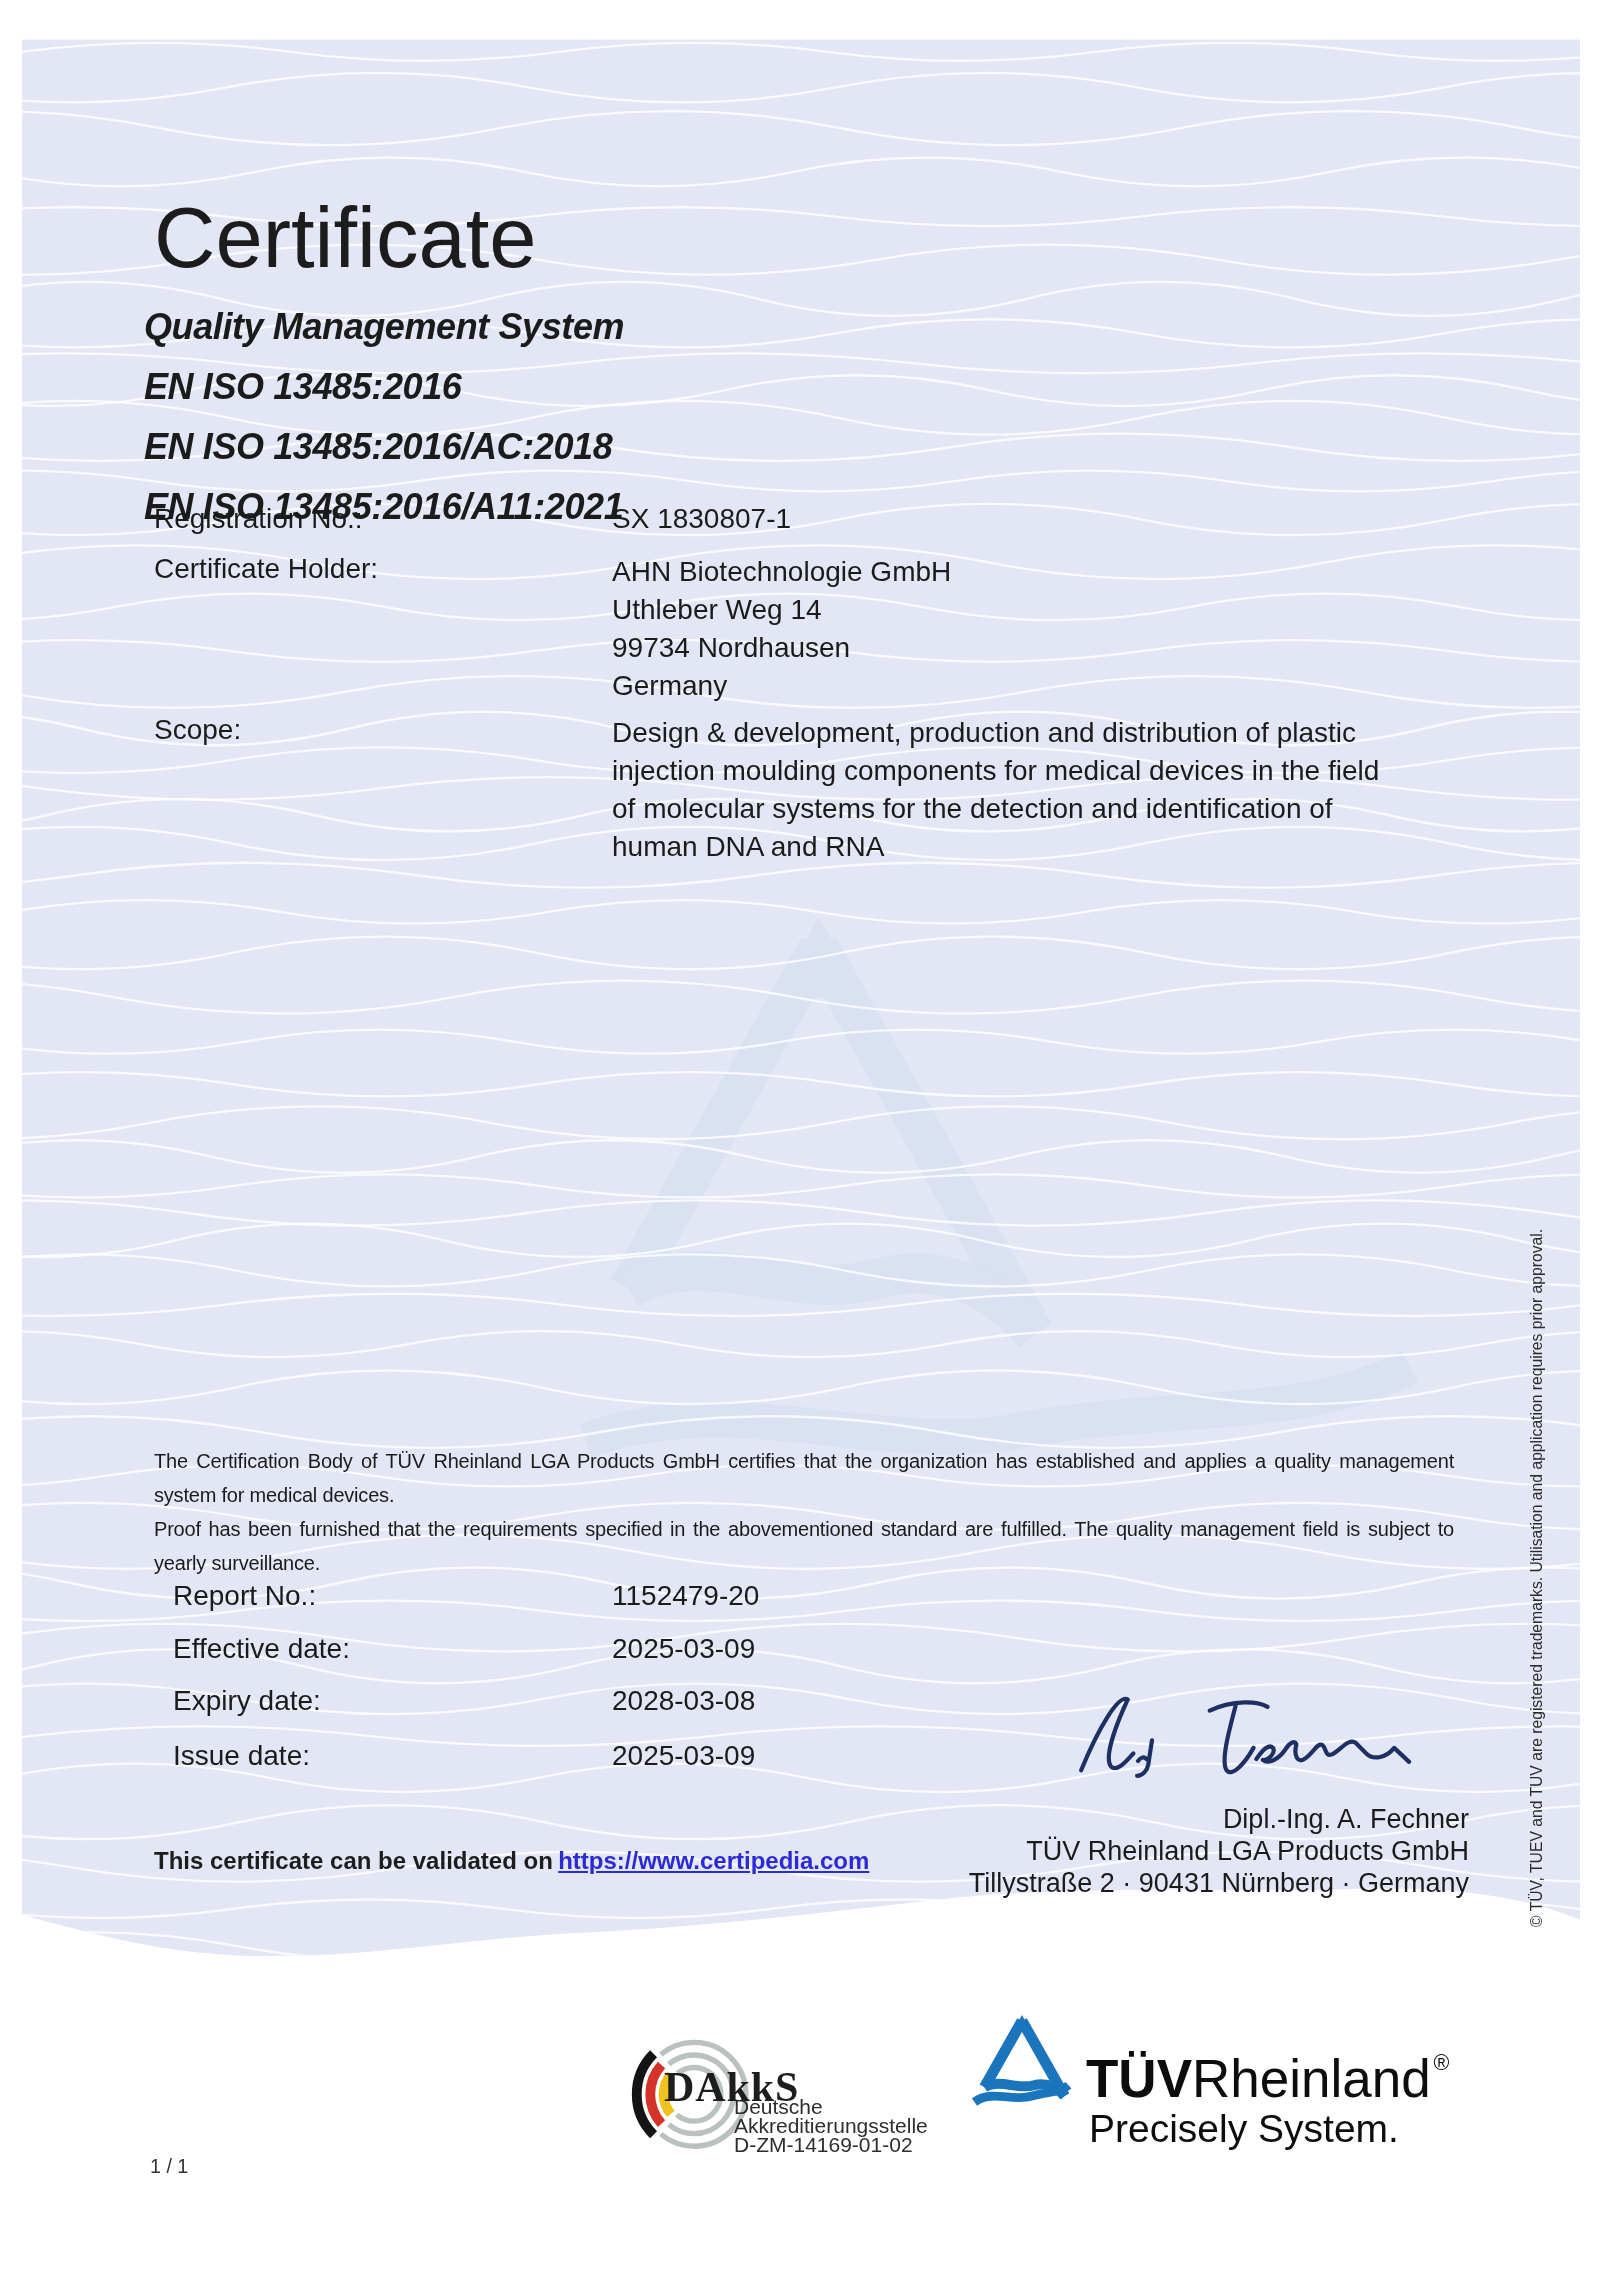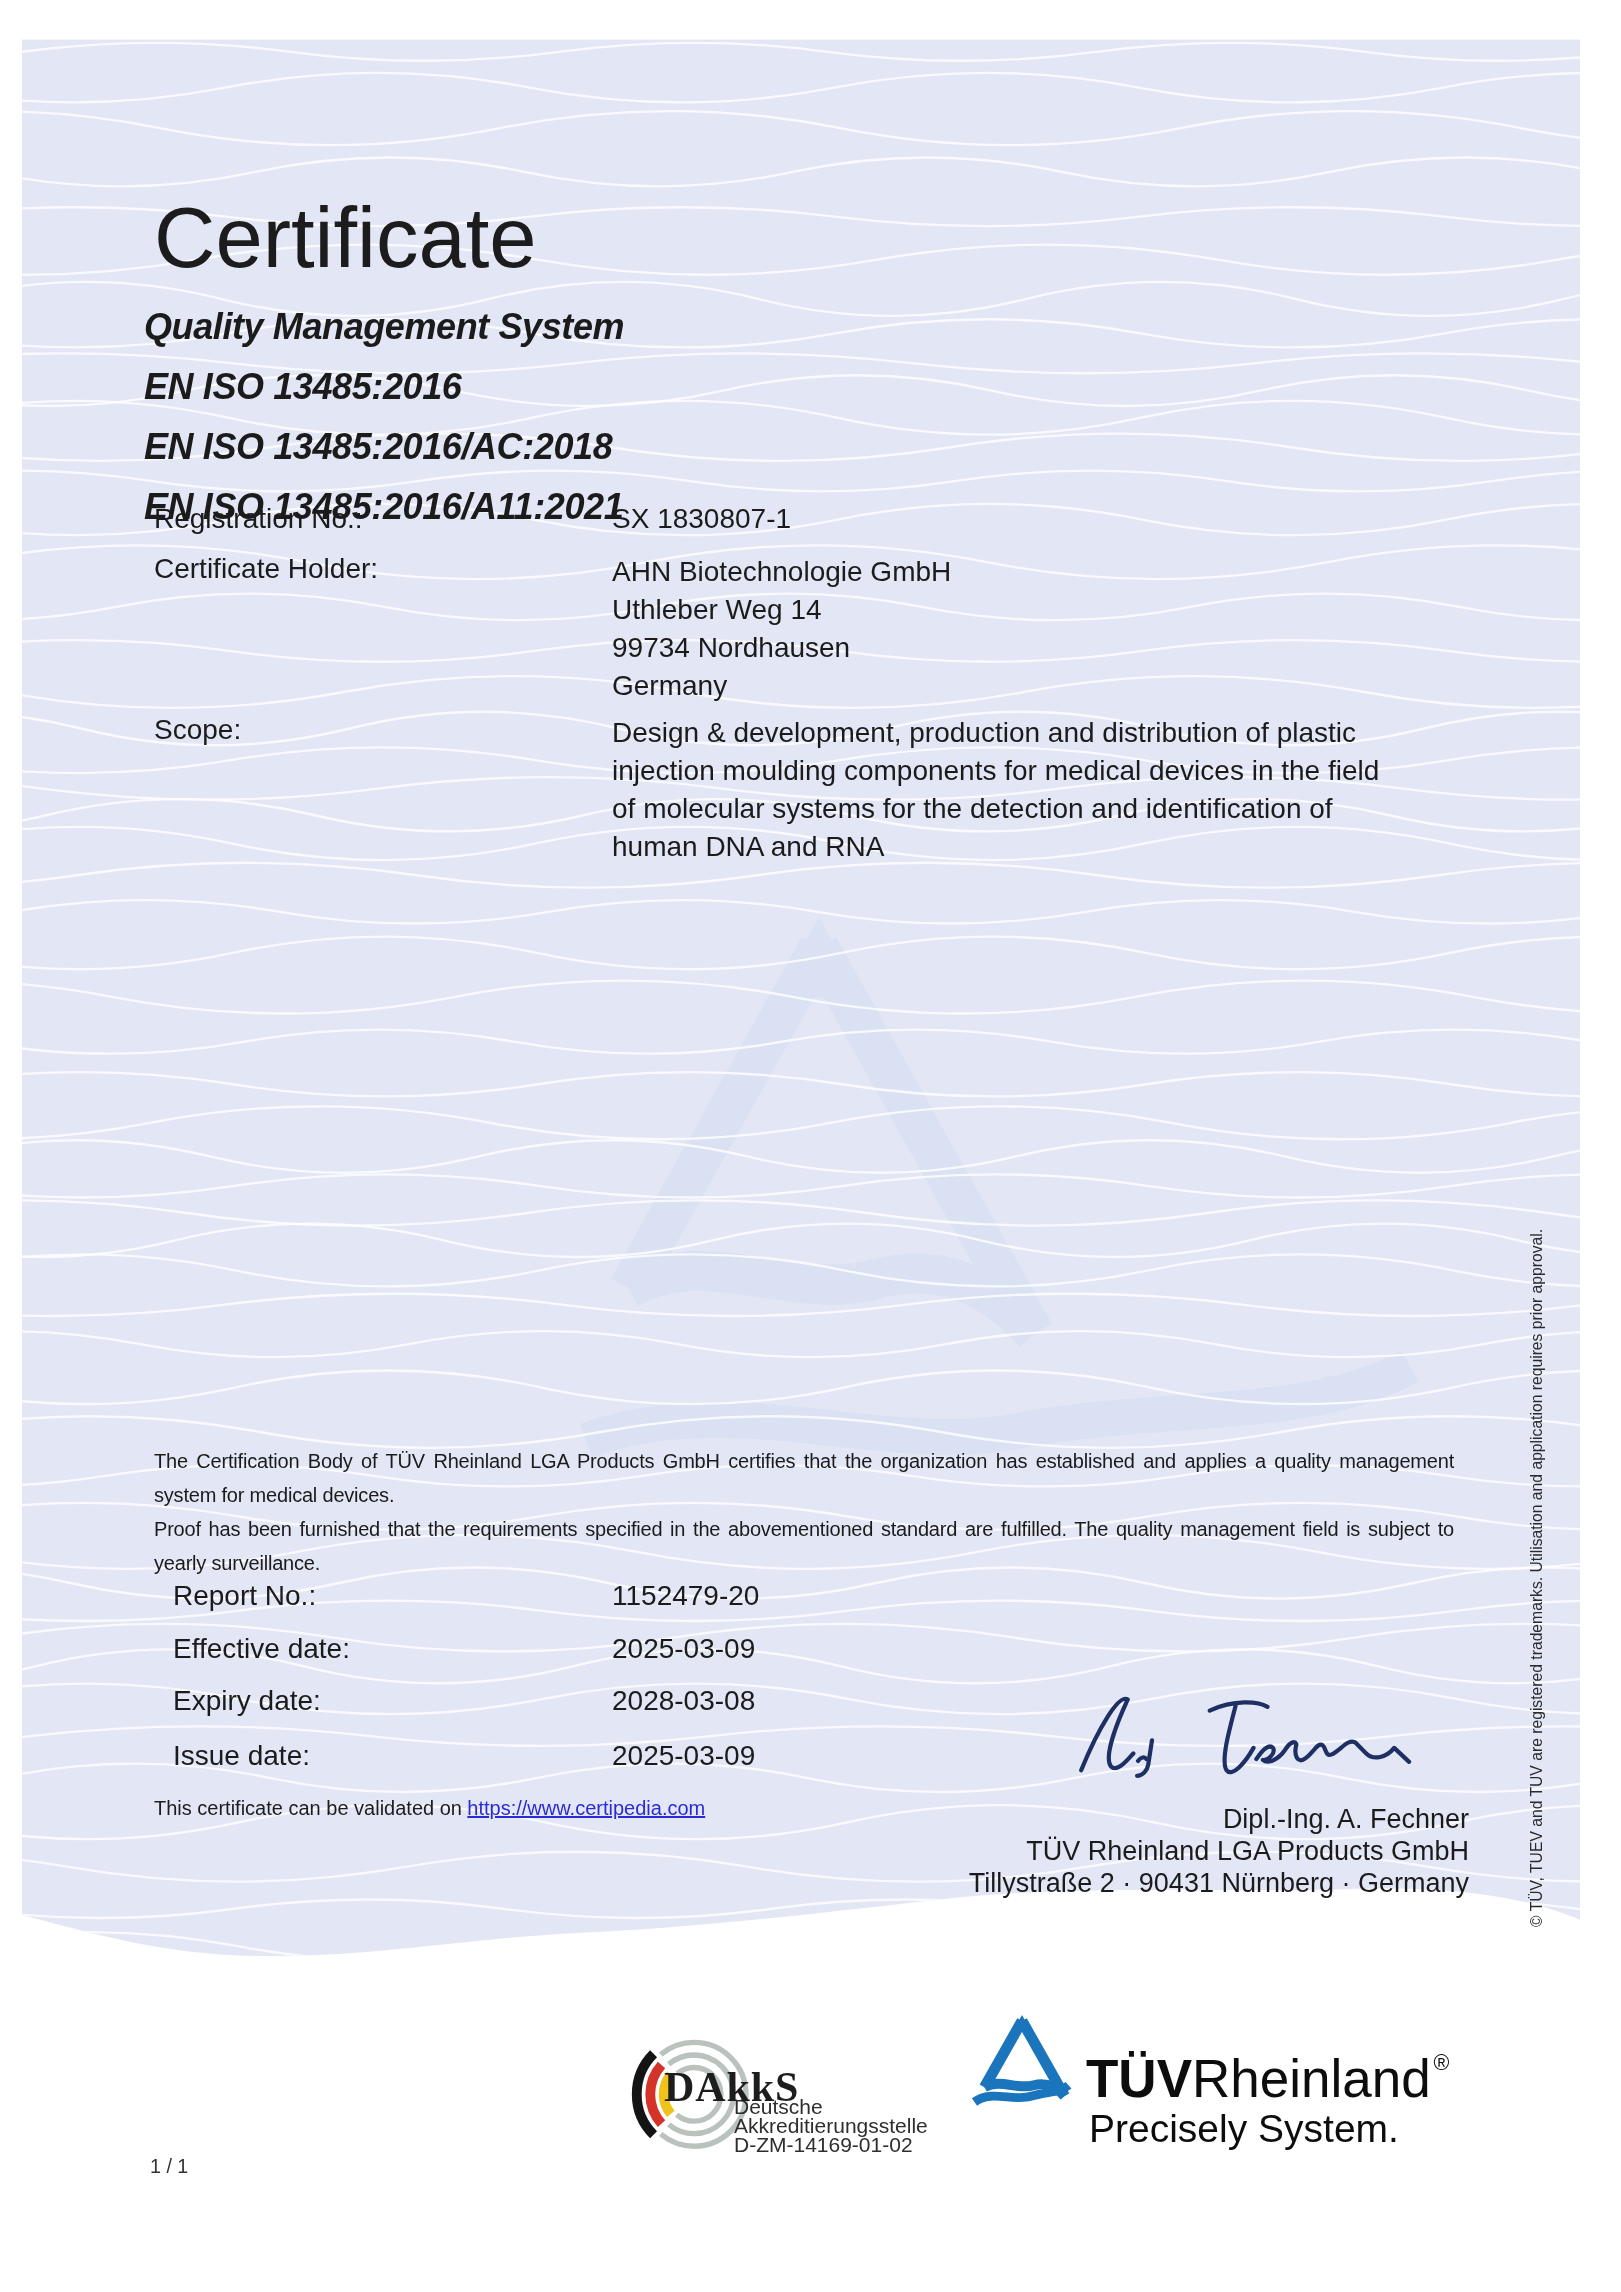--- a/index.html
+++ b/index.html
@@ -9,21 +9,21 @@
   #panel-svg{position:absolute;left:22.4px;top:39px;}
   .title{left:154px;top:157px;font-size:85px;font-weight:400;letter-spacing:0px;color:#1c1c1c;margin-top:32px;}
   .standards{left:144px;top:297px;font-size:36px;font-weight:700;line-height:60px;letter-spacing:-0.4px;font-style:italic;}
   .label-col{left:154px;font-size:28px;}
   .value-col{left:612px;font-size:28px;}
   .row-lines{line-height:38px;}
   .paragraph{left:154px;width:1300px;font-size:20px;line-height:34px;letter-spacing:-0.2px;text-align:justify;}
   .det-label{position:absolute;left:166px;font-size:28px;margin-left:7px;}
   .det-value{position:absolute;left:612px;font-size:28px;}
   .sig-block{left:896px;top:1803px;width:573px;text-align:right;font-size:27px;line-height:32px;}
-  .validate{left:154px;top:1797px;font-size:20px;color:#1d1d1d;}
+  .validate{left:154px;top:1847px;font-size:24px;color:#1d1d1d;font-weight:bold;}
   .validate a{color:#2b2bd5;text-decoration:underline;margin-left:5.4px;cursor:pointer;}
   .side-note{left:1528px;top:1927px;transform-origin:0 0;transform:rotate(-90deg);
              white-space:nowrap;font-size:15.7px;color:#2a2a2a;}
   .dakks-word{left:664px;top:2063px;font-family:"Liberation Serif",serif;font-size:42px;font-weight:600;
               letter-spacing:0.9px;color:#1d1d1d;}
   .dakks-text{left:734px;top:2097px;font-size:21px;line-height:19px;color:#2e2e2e;}
   .tuv-word{left:1086px;top:2048px;font-size:53px;color:#0d0d0d;white-space:nowrap;}
   .tuv-word .bold{font-weight:700;}
   .tuv-word .reg{font-size:21.5px;position:relative;top:-27px;left:2.7px;}
   .tuv-tag{left:1089px;top:2107px;font-size:39px;color:#0d0d0d;}

